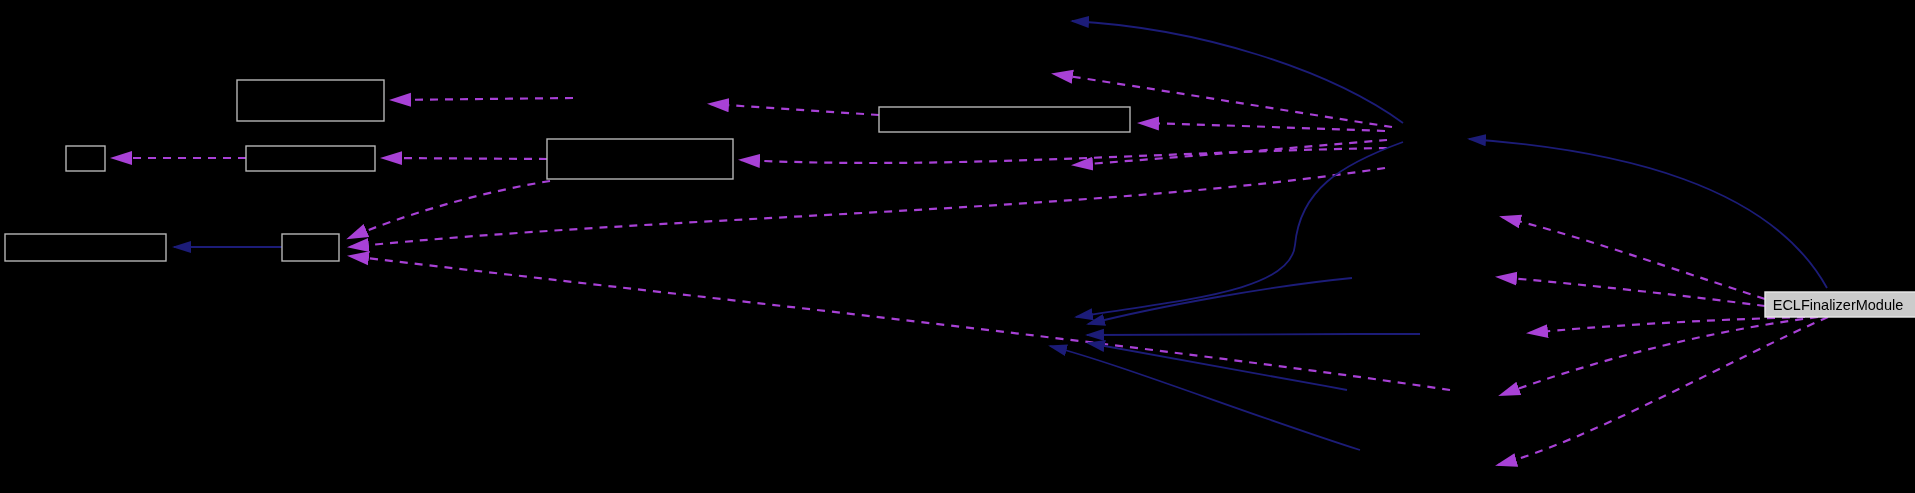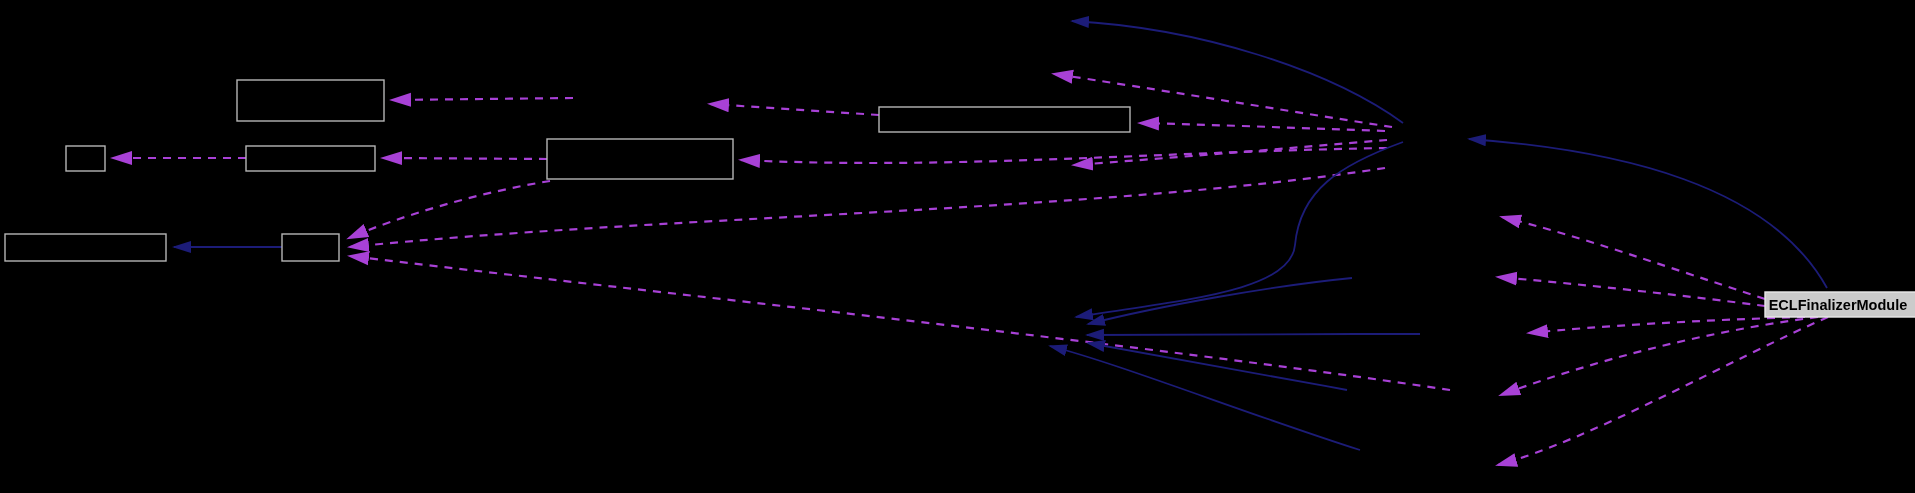--- a/index.html
+++ b/index.html
@@ -9,21 +9,20 @@
     width: 1915px;
     height: 493px;
     overflow: hidden;
     font-family: "Liberation Sans", sans-serif;
   }
   #stage {
     position: relative;
     width: 1915px;
     height: 493px;
     background: var(--bg, #000);
-    font-weight: bold;
   }
   svg#graph { display: block; width: 1915px; height: 493px; }
   .edge { fill: none; }
   .edge.dashed {
     stroke: var(--dashed-edge, #A841D6);
     stroke-width: 2.2;
     stroke-dasharray: 8 7;
   }
   .edge.solid {
     stroke: var(--solid-edge, #1C1C78);

